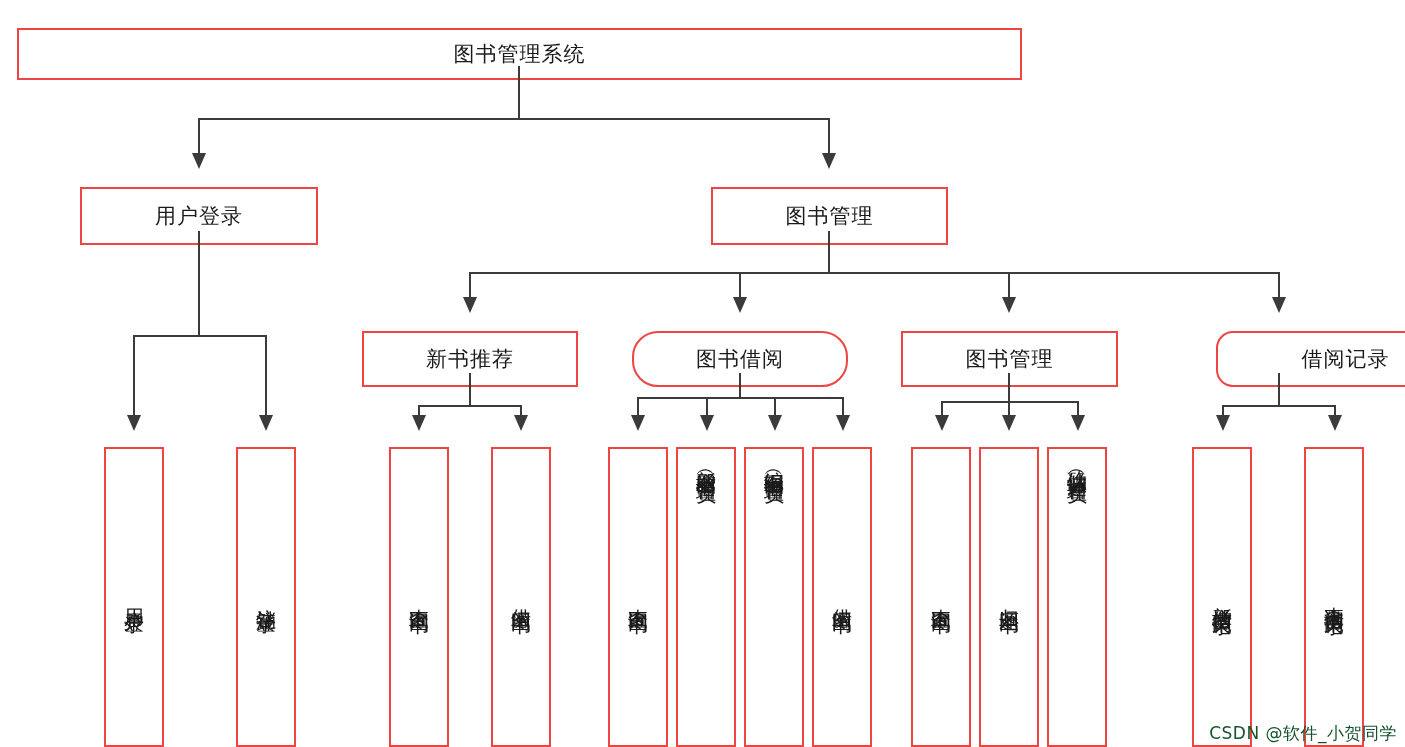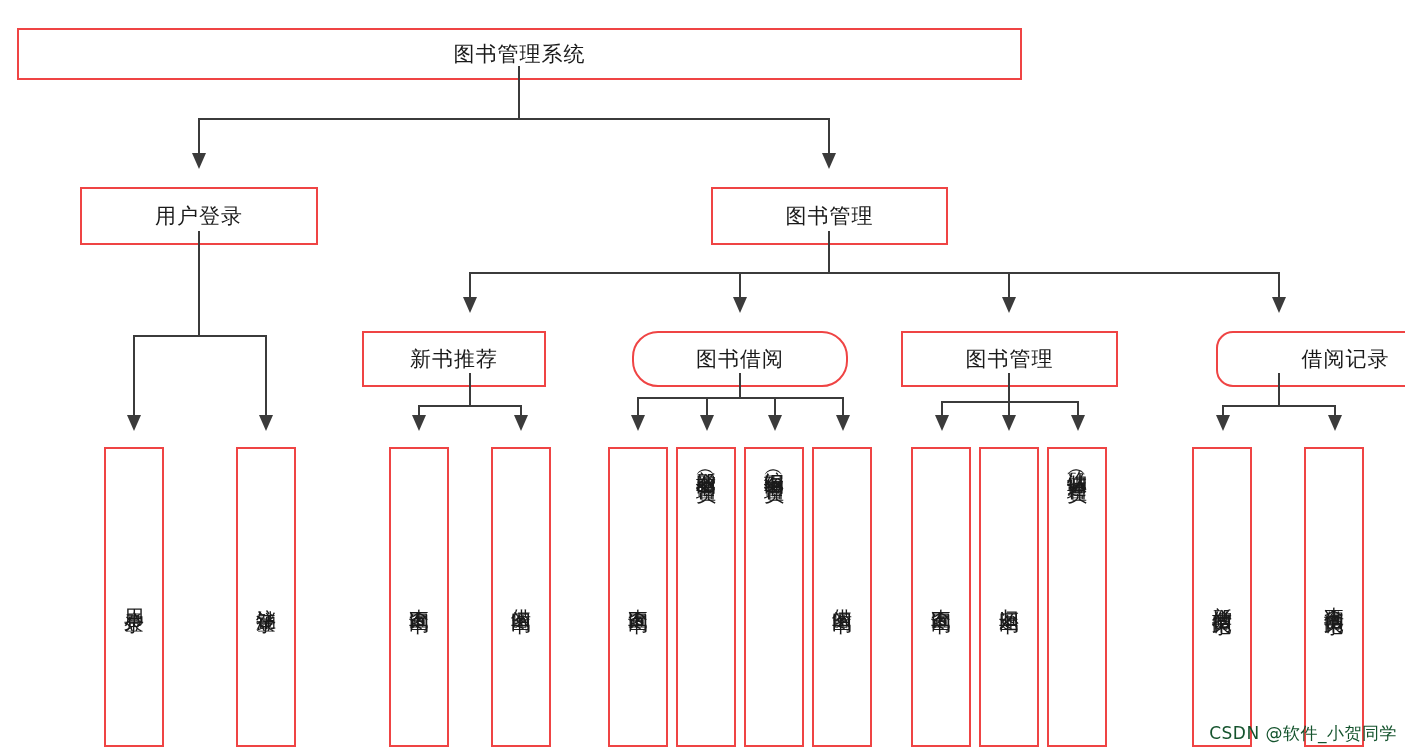--- a/index.html
+++ b/index.html
@@ -124,21 +124,21 @@
   <div class="hline" style="left:469px; top:272px; width:811px; height:2px;"></div>
   <div class="vline" style="left:469px; top:272px; width:2px; height:27px;"></div>
   <div class="arrow" style="left:463px; top:297px;"></div>
   <div class="vline" style="left:739px; top:272px; width:2px; height:27px;"></div>
   <div class="arrow" style="left:733px; top:297px;"></div>
   <div class="vline" style="left:1008px; top:272px; width:2px; height:27px;"></div>
   <div class="arrow" style="left:1002px; top:297px;"></div>
   <div class="vline" style="left:1278px; top:272px; width:2px; height:27px;"></div>
   <div class="arrow" style="left:1272px; top:297px;"></div>
 
-  <div class="box h" style="left:362px; top:317px; width:184px; height:56px;">
+  <div class="box h" style="left:362px; top:317px; width:216px; height:56px;">
     <span>新书推荐</span>
   </div>
   <div class="box h" style="left:632px; top:317px; width:216px; height:56px;border-radius:26px;">
     <span>图书借阅</span>
   </div>
   <div class="box h" style="left:901px; top:317px; width:217px; height:56px;">
     <span>图书管理</span>
   </div>
   <div class="box h" style="left:1216px; top:317px; width:259px; height:56px;border-radius:17px;">
     <span>借阅记录</span>

